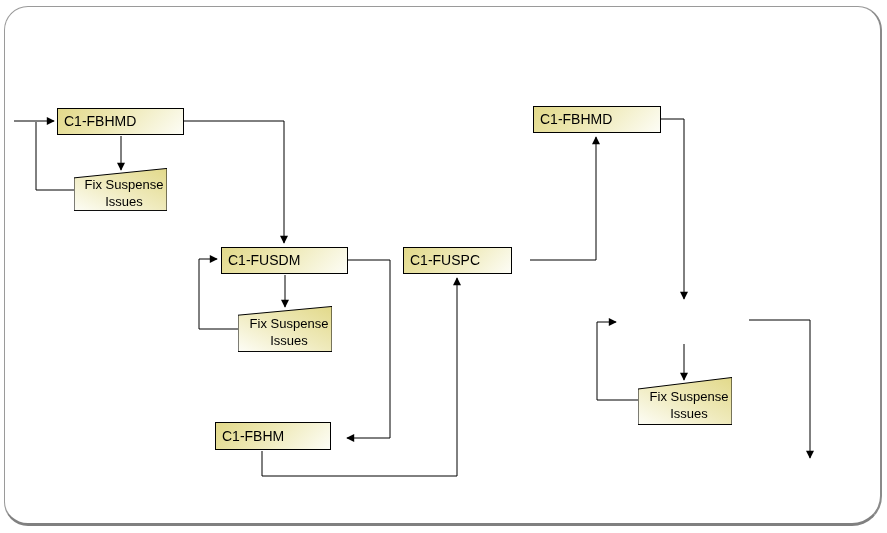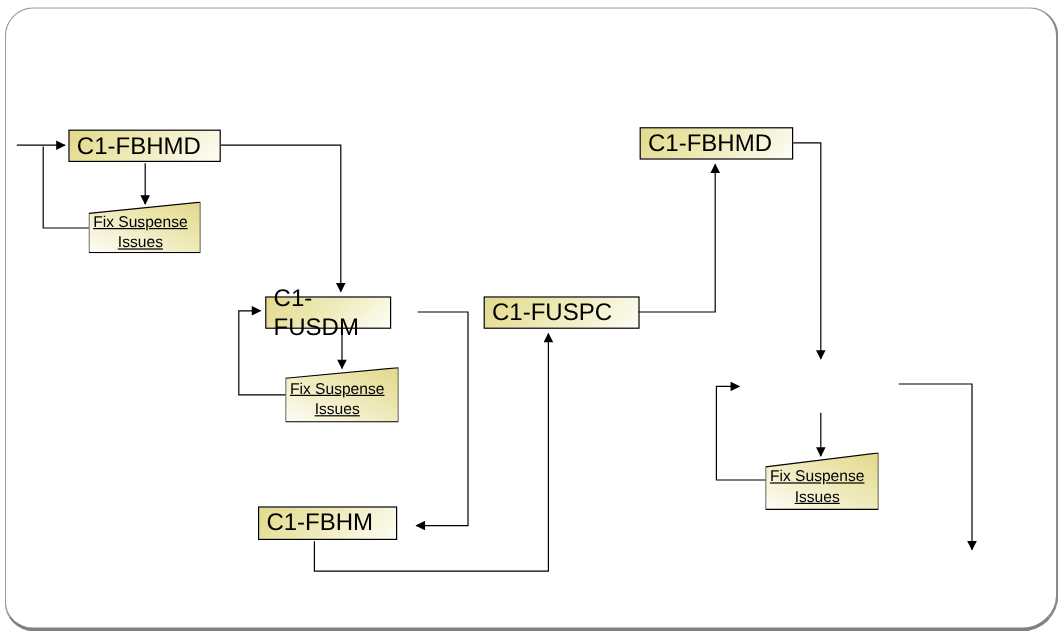--- a/index.html
+++ b/index.html
@@ -33,32 +33,31 @@
     position: absolute;
     box-sizing: border-box;
     color: #000000;
   }
   .node.rect {
     border: 1px solid #000000;
     background: linear-gradient(135deg, #e2d98a 0%, #eee9b6 45%, #fdfdf6 100%);
     display: flex;
     align-items: center;
     padding: 0 4px 0 6px;
-    font-size: 20px;
+    font-size: 14px;
     line-height: 1.2;
   }
   .node.trap {
     background: transparent;
     display: flex;
     align-items: center;
-    justify-content: flex-start;
+    justify-content: flex-end;
     text-align: center;
     font-size: 13px;
     line-height: 1.25;
-    text-decoration: underline;
   }
   .trap-bg {
     position: absolute;
     left: 0; top: 0;
     width: 100%; height: 100%;
   }
   .trap-label {
     position: relative;
     display: block;
     width: 86px;
@@ -104,32 +103,32 @@
     <span>C1-FBHMD</span>
   </div>
 
   <div class="node trap" style="left:74px; top:168px; width:93px; height:43px;">
     <svg class="trap-bg" viewBox="0 0 100 100" preserveAspectRatio="none">
       <polygon points="0,23 100,1 100,99 0,99" fill="url(#tg1)" stroke="#000000" vector-effect="non-scaling-stroke"></polygon>
     </svg>
     <span class="trap-label pad-a">Fix Suspense Issues</span>
   </div>
 
-  <div class="node rect" style="left:221px; top:247px; width:105px; height:27px;">
+  <div class="node rect" style="left:221px; top:247px; width:127px; height:27px;">
     <span>C1-FUSDM</span>
   </div>
 
   <div class="node trap" style="left:238px; top:306px; width:94px; height:46px;">
     <svg class="trap-bg" viewBox="0 0 100 100" preserveAspectRatio="none">
       <polygon points="0,20 100,1 100,99 0,99" fill="url(#tg1)" stroke="#000000" vector-effect="non-scaling-stroke"></polygon>
     </svg>
     <span class="trap-label pad-b">Fix Suspense Issues</span>
   </div>
 
-  <div class="node rect" style="left:403px; top:247px; width:130px; height:27px;">
+  <div class="node rect" style="left:403px; top:247px; width:109px; height:27px;">
     <span>C1-FUSPC</span>
   </div>
 
   <div class="node rect" style="left:533px; top:106px; width:128px; height:27px;">
     <span>C1-FBHMD</span>
   </div>
 
 
   <div class="node trap" style="left:638px; top:377px; width:94px; height:48px;">
     <svg class="trap-bg" viewBox="0 0 100 100" preserveAspectRatio="none">

